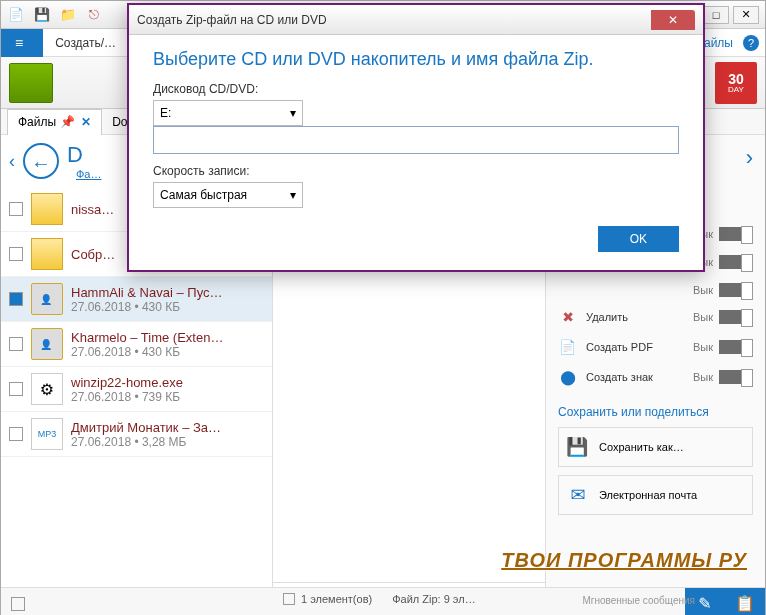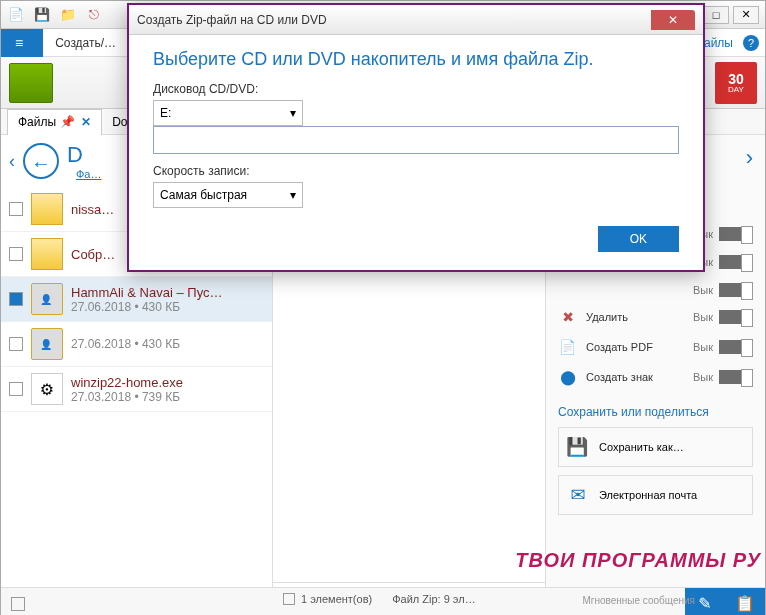--- a/index.html
+++ b/index.html
@@ -82,21 +82,21 @@
 .dialog-overlay { position: absolute; left: 126px; top: 2px; width: 578px; background: #fff; border: 2px solid #701a75; box-shadow: 0 4px 20px rgba(0,0,0,0.3); z-index: 100; }
 .dlg-title { height: 30px; background: linear-gradient(#fff,#e8e8e8); border-bottom: 1px solid #ccc; display: flex; align-items: center; padding: 0 8px; font-size: 12px; color: #333; }
 .dlg-close { margin-left: auto; width: 44px; height: 20px; background: #c85050; color: #fff; display: flex; align-items: center; justify-content: center; font-size: 12px; cursor: pointer; border-radius: 0 3px 0 0; }
 .dlg-body { padding: 14px 24px 18px; }
 .dlg-heading { color: #1976c3; font-size: 18px; font-weight: normal; margin-bottom: 12px; }
 .dlg-label { font-size: 12px; color: #333; margin-bottom: 4px; margin-top: 10px; }
 .dlg-select { width: 150px; height: 26px; border: 1px solid #bbb; background: #fff; font-size: 12px; padding: 0 6px; display: flex; align-items: center; justify-content: space-between; cursor: pointer; }
 .dlg-input { width: 100%; height: 28px; border: 1px solid #8aa8c5; background: #fff; font-size: 12px; padding: 0 6px; outline: none; }
 .dlg-ok { background: #1976c3; color: #fff; border: none; padding: 6px 32px; font-size: 12px; cursor: pointer; float: right; margin-top: 18px; }
 
-.watermark { position: absolute; right: 4px; bottom: 42px; font-size: 20px; font-weight: bold; color: #be185d; font-style: italic; text-shadow: 1px 1px 0 #fff, -1px -1px 0 #fff; letter-spacing: 1px; pointer-events: none; }
+.watermark { position: absolute; right: 18px; bottom: 42px; font-size: 20px; font-weight: bold; color: #a16207; font-style: italic; text-shadow: 1px 1px 0 #fff, -1px -1px 0 #fff; letter-spacing: 1px; pointer-events: none; text-decoration: underline; }
 .im-text { position: absolute; right: 70px; bottom: 8px; font-size: 10px; color: #999; }
 </style>
 </head>
 <body>
 
 <div class="main-window">
 
   <div class="titlebar">
     <div class="qat">
       <div class="qat-btn">📄</div>
@@ -168,29 +168,38 @@
             <div class="file-icon avatar">👤</div>
             <div class="file-text">
               <div class="file-name">HammAli &amp; Navai – Пус…</div>
               <div class="file-meta">27.06.2018 • 430 КБ</div>
             </div>
           </div>
           <div class="file-item">
             <div class="file-check"></div>
             <div class="file-icon avatar">👤</div>
             <div class="file-text">
+              <div class="file-name">Kharmelo – Time (Exten…</div>
               <div class="file-meta">27.06.2018 • 430 КБ</div>
             </div>
           </div>
           <div class="file-item">
             <div class="file-check"></div>
             <div class="file-icon exe">⚙</div>
             <div class="file-text">
               <div class="file-name">winzip22-home.exe</div>
-              <div class="file-meta">27.03.2018 • 739 КБ</div>
+              <div class="file-meta">27.06.2018 • 739 КБ</div>
+            </div>
+          </div>
+          <div class="file-item">
+            <div class="file-check"></div>
+            <div class="file-icon mp3">MP3</div>
+            <div class="file-text">
+              <div class="file-name">Дмитрий Монатик – За…</div>
+              <div class="file-meta">27.06.2018 • 3,28 МБ</div>
             </div>
           </div>
         </div>
     </div>
 
     <div class="middle-pane"></div>
 
     <div class="sidepane">
       <h3>
         <span>манды</span>

